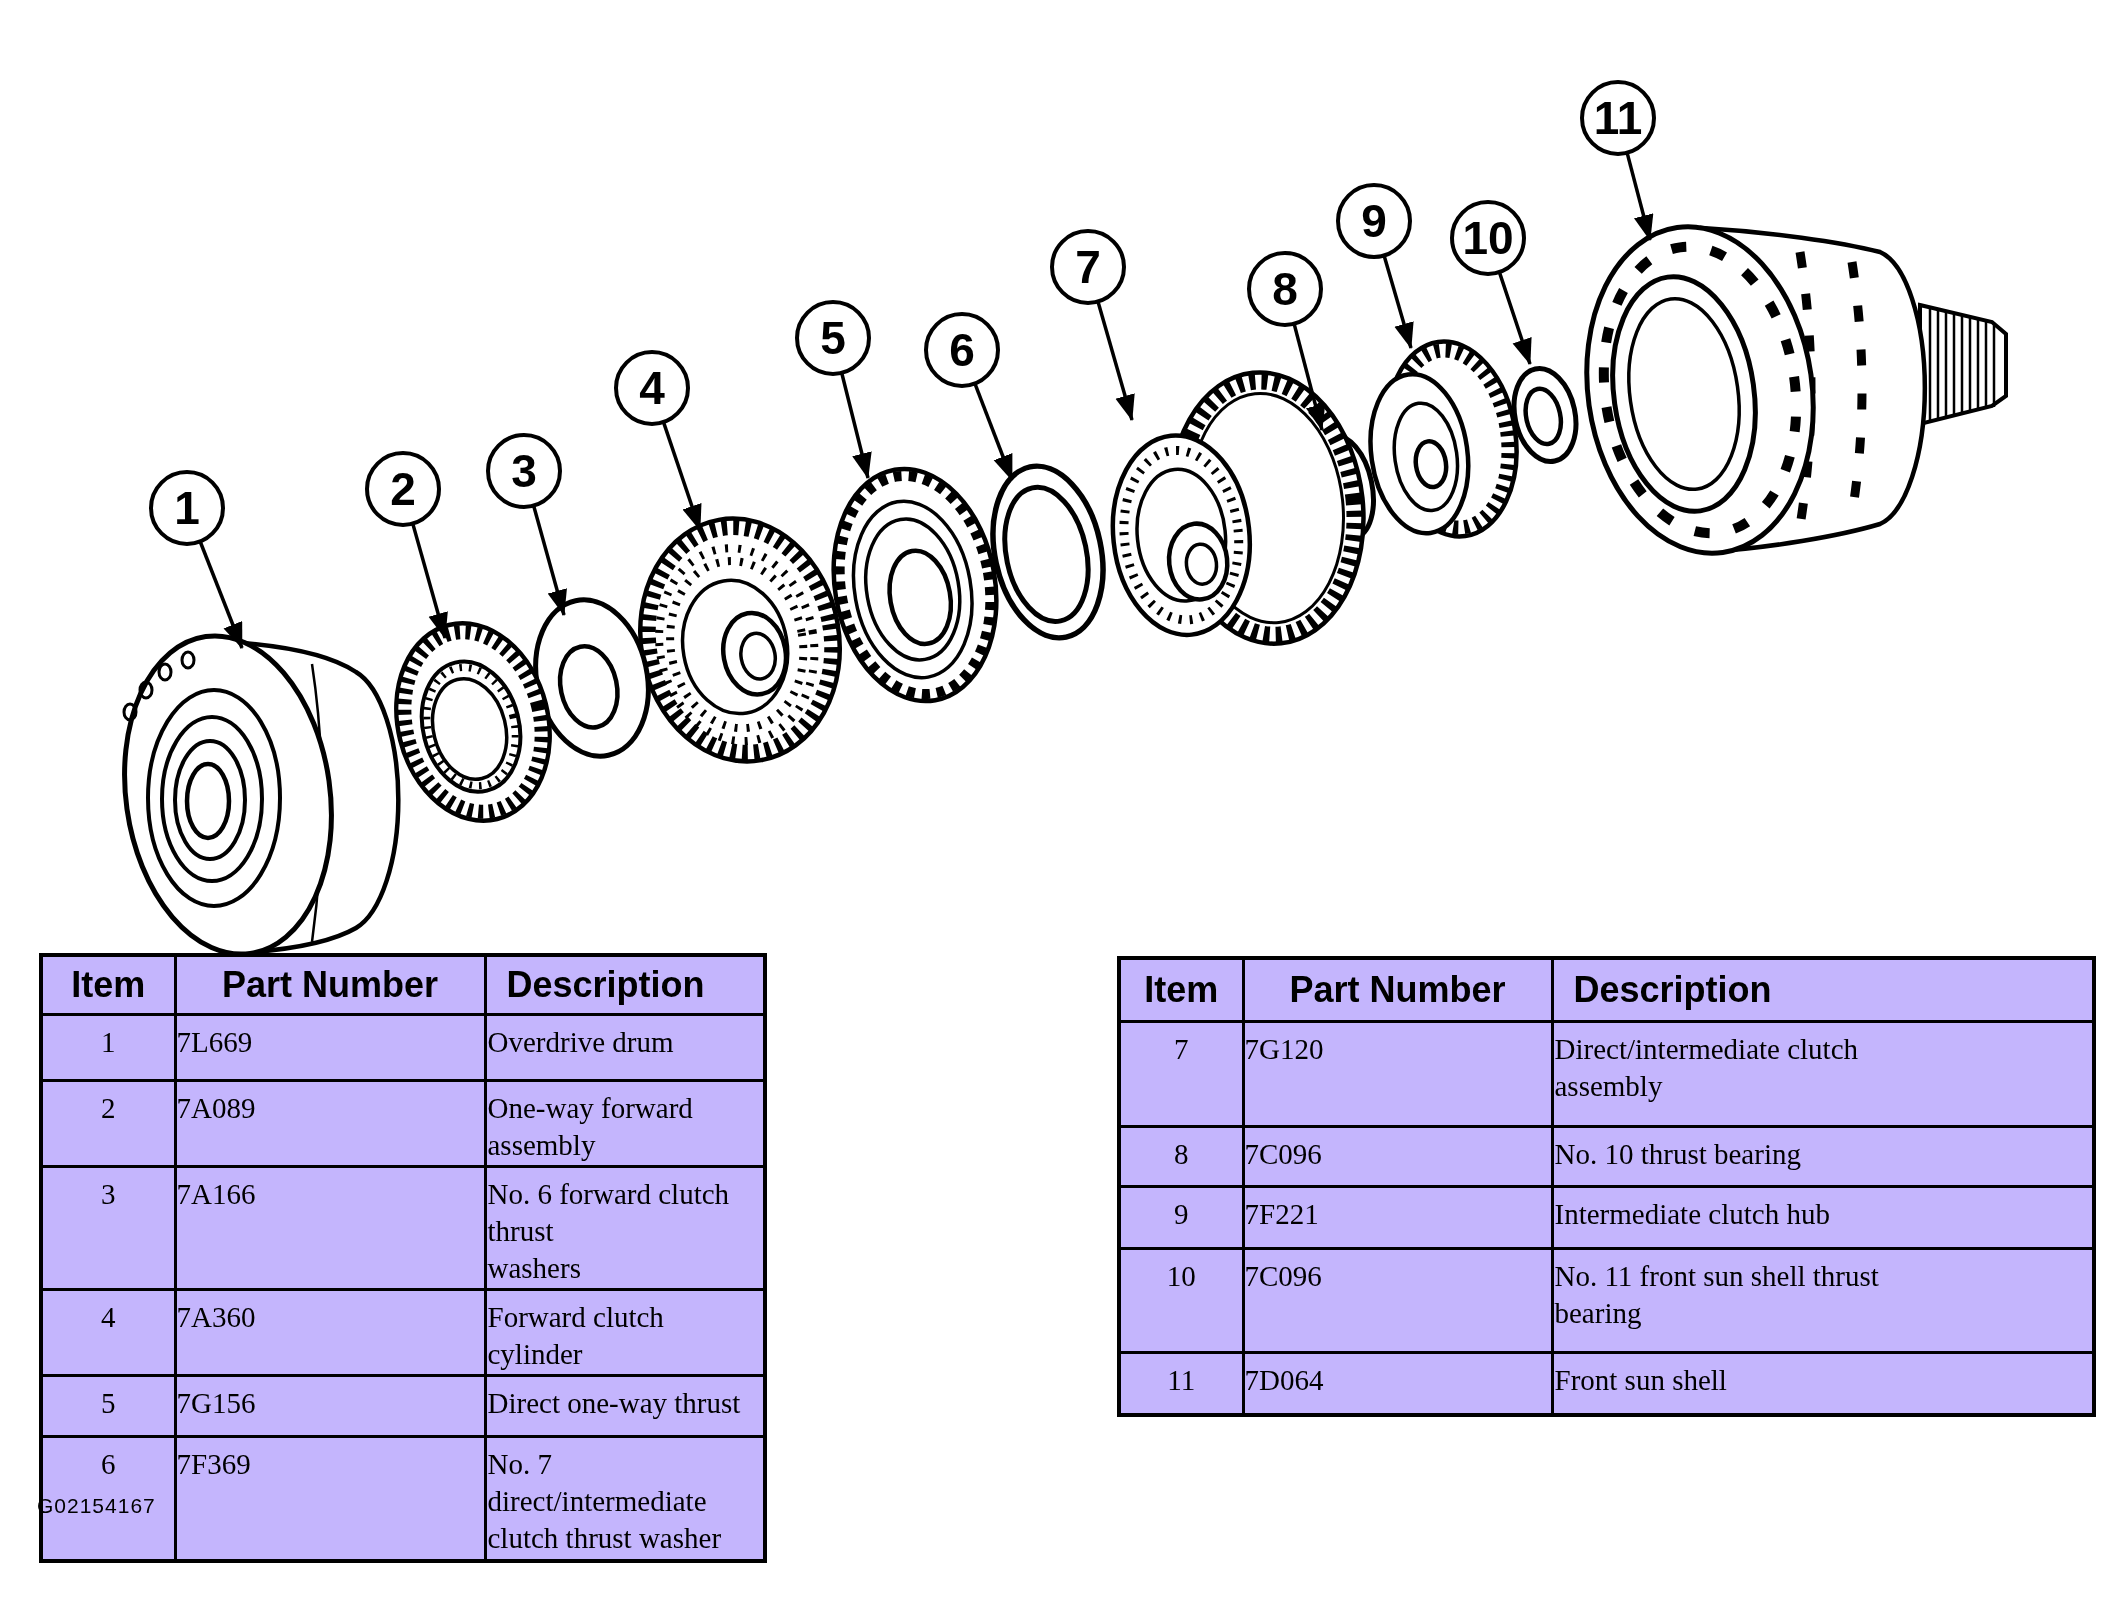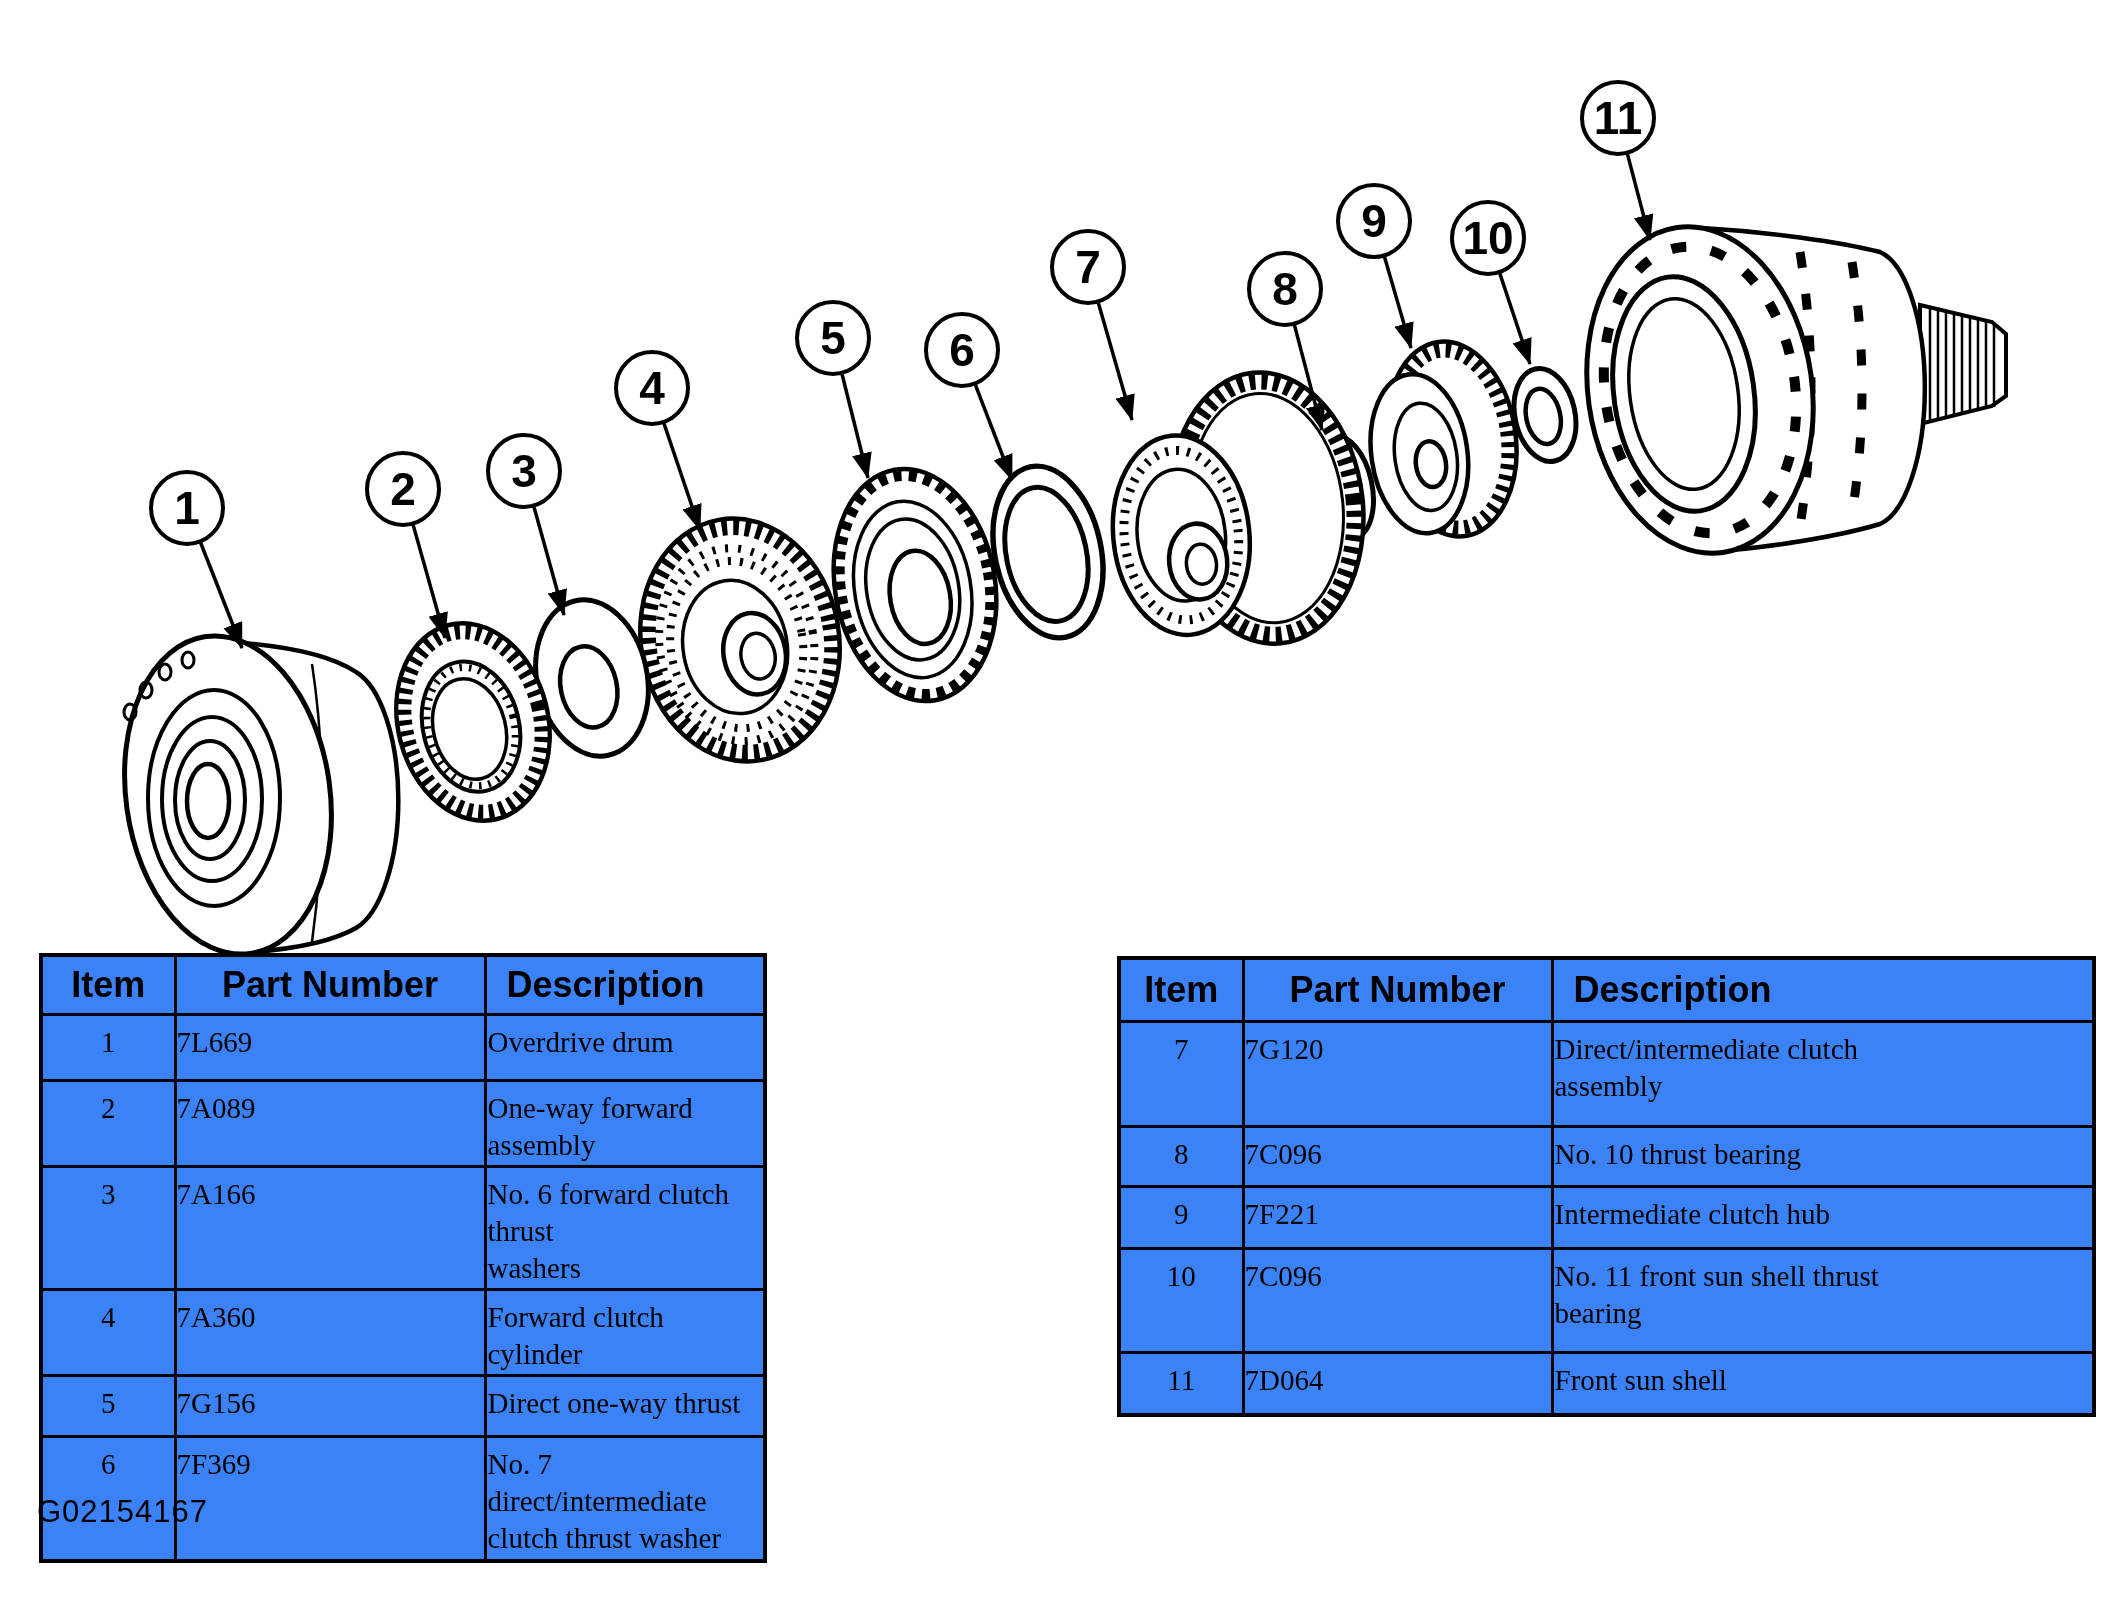--- a/index.html
+++ b/index.html
@@ -5,21 +5,21 @@
   html,body { margin:0; padding:0; background:#e8e8e8; }
   .page {
     position:relative; width:2116px; height:1597px;
     background:#ffffff; overflow:hidden;
     font-family:"Liberation Serif", serif;
   }
   .diagram-svg { position:absolute; left:0; top:0; }
   .pt  { fill:#ffffff; stroke:#000000; }
   .ln  { fill:none; stroke:#000000; }
 
-  table { position:absolute; border-collapse:collapse; table-layout:fixed; background:#3b82f6; border:4px solid #000; }
+  table { position:absolute; border-collapse:collapse; table-layout:fixed; background:#c4b5fd; border:4px solid #000; }
   th, td { border:3px solid #000; overflow:hidden; }
   th {
     font-family:"Liberation Sans", sans-serif;
     font-weight:bold; font-size:36px; vertical-align:middle; padding:0;
   }
   th.col-item, th.col-pn { text-align:center; }
   th.col-desc { text-align:left; padding-left:20px; }
   td { font-size:29px; vertical-align:top; padding-top:8px; line-height:1.28; }
   td.item { text-align:center; }
   td.pn   { padding-left:0; }
@@ -39,21 +39,21 @@
   #table-right thead tr { height:63px; }
   #table-right tbody tr:nth-child(1){height:105px;}
   #table-right tbody tr:nth-child(2){height:60px;}
   #table-right tbody tr:nth-child(3){height:62px;}
   #table-right tbody tr:nth-child(4){height:104px;}
   #table-right tbody tr:nth-child(5){height:63px;}
 
   .figure-id {
     position:absolute; left:37px; top:1494px;
     font-family:"Liberation Sans", sans-serif;
-    font-size:31px; color:#000; letter-spacing:1px;
+    font-size:21px; color:#000; letter-spacing:1px;
   }
 
   .callout-circle { fill:#fff; stroke:#000; stroke-width:4px; }
   .callout-num {
     font-family:"Liberation Sans", sans-serif;
     font-weight:bold; font-size:46px; fill:#000;
     text-anchor:middle;
   }
   .leader { stroke:#000; stroke-width:3.5px; fill:none; }
 </style>

